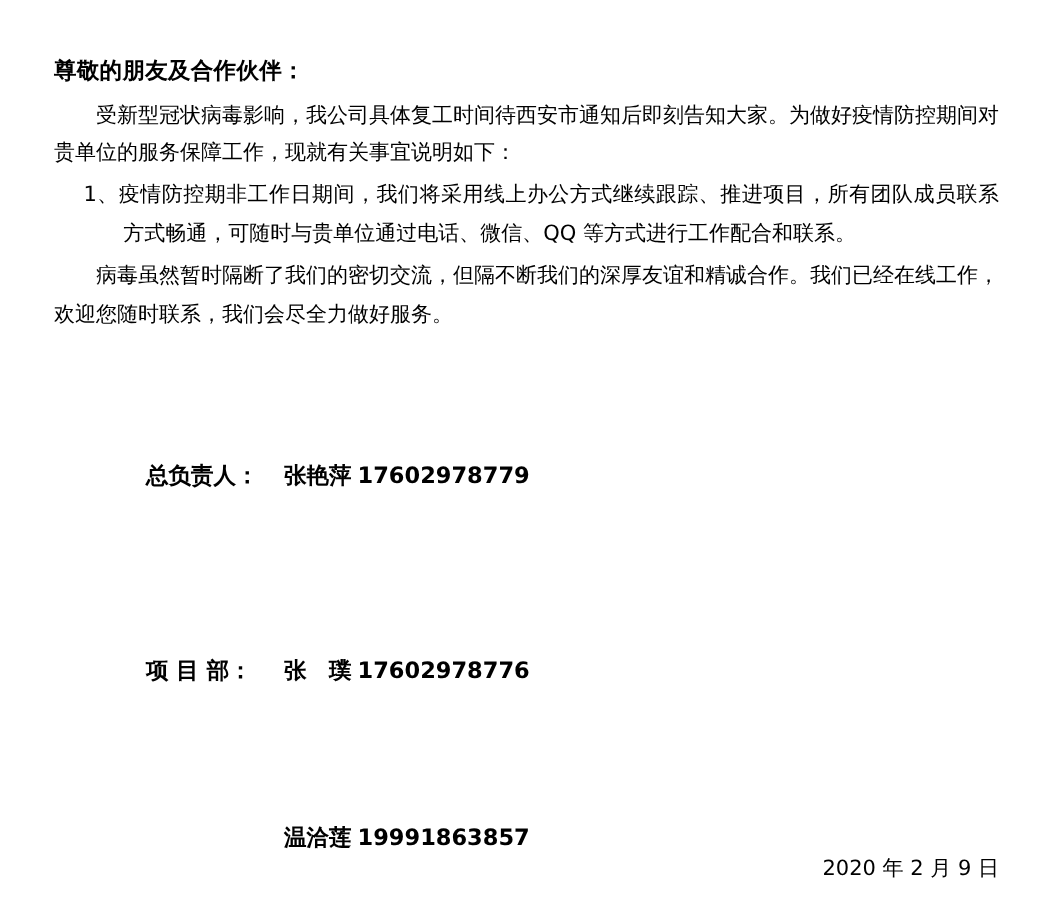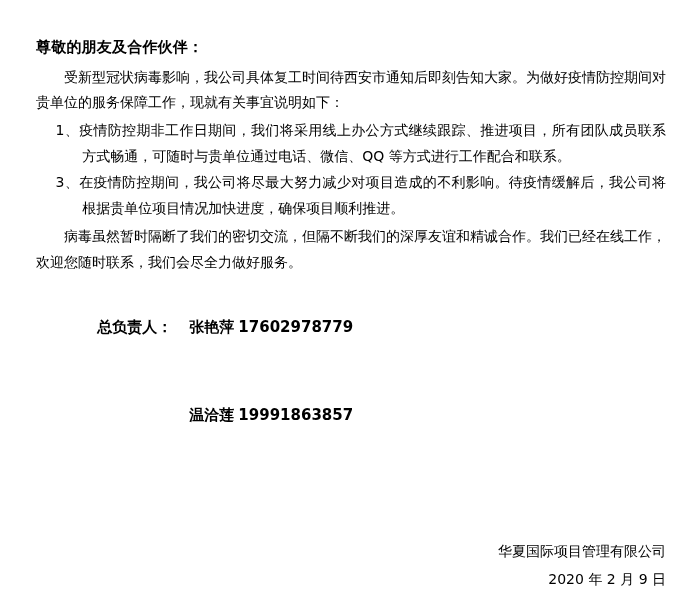--- a/index.html
+++ b/index.html
@@ -57,20 +57,21 @@
   }
   .contact-row {
     font-size: 15px;
     font-weight: bold;
     line-height: 1.95;
     white-space: pre;
   }
   .contact-role {
     display: inline-block;
     min-width: 92px;
+    margin-top: 42px;
   }
   .contact-role.indent {
     padding-left: 50px;
     min-width: 42px;
   }
   .contact-name {
     padding-right: 4px;
     text-align: right;
   }
   .contact-phone {
@@ -95,38 +96,37 @@
 <div class="page">
 
   <div class="salutation">尊敬的朋友及合作伙伴：</div>
 
   <p class="para">受新型冠状病毒影响，我公司具体复工时间待西安市通知后即刻告知大家。为做好疫情防控期间对贵单位的服务保障工作，现就有关事宜说明如下：</p>
 
   <ul class="list">
     <li class="list-item">
       <span class="list-num">1、</span><span>疫情防控期非工作日期间，我们将采用线上办公方式继续跟踪、推进项目，所有团队成员联系方式畅通，可随时与贵单位通过电话、微信、QQ 等方式进行工作配合和联系。</span>
     </li>
-    <li class="list-item">
-      <span class="list-num">3、</span><span>在疫情防控期间，我公司将尽最大努力减少对项目造成的不利影响。待疫情缓解后，我公司将根据贵单位项目情况加快进度，确保项目顺利推进。</span>
-    </li>
   </ul>
 
   <p class="para">病毒虽然暂时隔断了我们的密切交流，但隔不断我们的深厚友谊和精诚合作。我们已经在线工作，欢迎您随时联系，我们会尽全力做好服务。</p>
 
   <div class="contacts">
     <div class="contact-row">
       <span class="contact-role">总负责人：</span><span class="contact-name">张艳萍</span><span class="contact-phone">17602978779</span>
+    </div>
+    <div class="contact-row">
+      <span class="contact-role">项 目 部：</span><span class="contact-name">张　璞</span><span class="contact-phone">17602978776</span>
     </div>
     <div class="contact-row">
       <span class="contact-role indent"></span><span class="contact-name">温洽莲</span><span class="contact-phone">19991863857</span>
     </div>
     <div class="contact-row">
       
     </div>
 
   </div>
 
   <div class="footer">
-    <span class="footer-line">华夏国际项目管理有限公司</span>
     <span class="footer-line">2020 年 2 月 9 日</span>
   </div>
 
 </div>
 
 </body></html>

